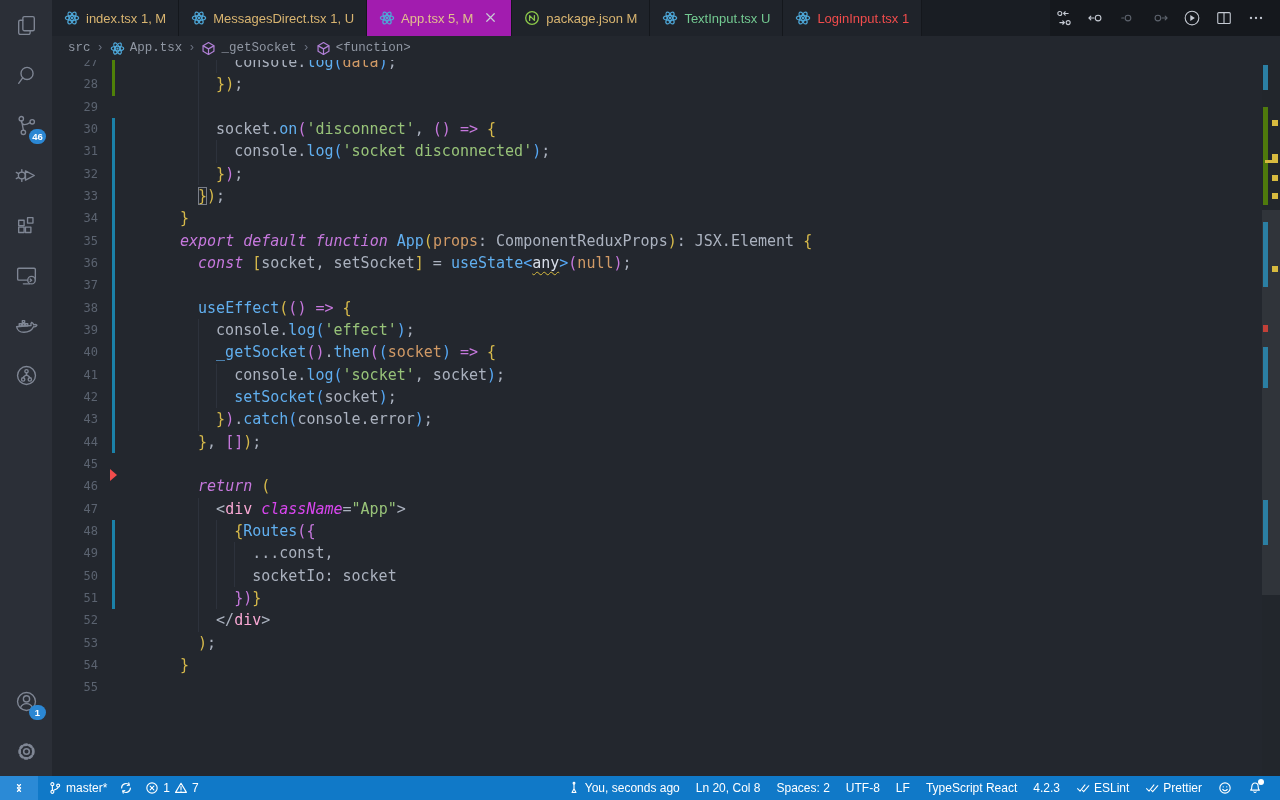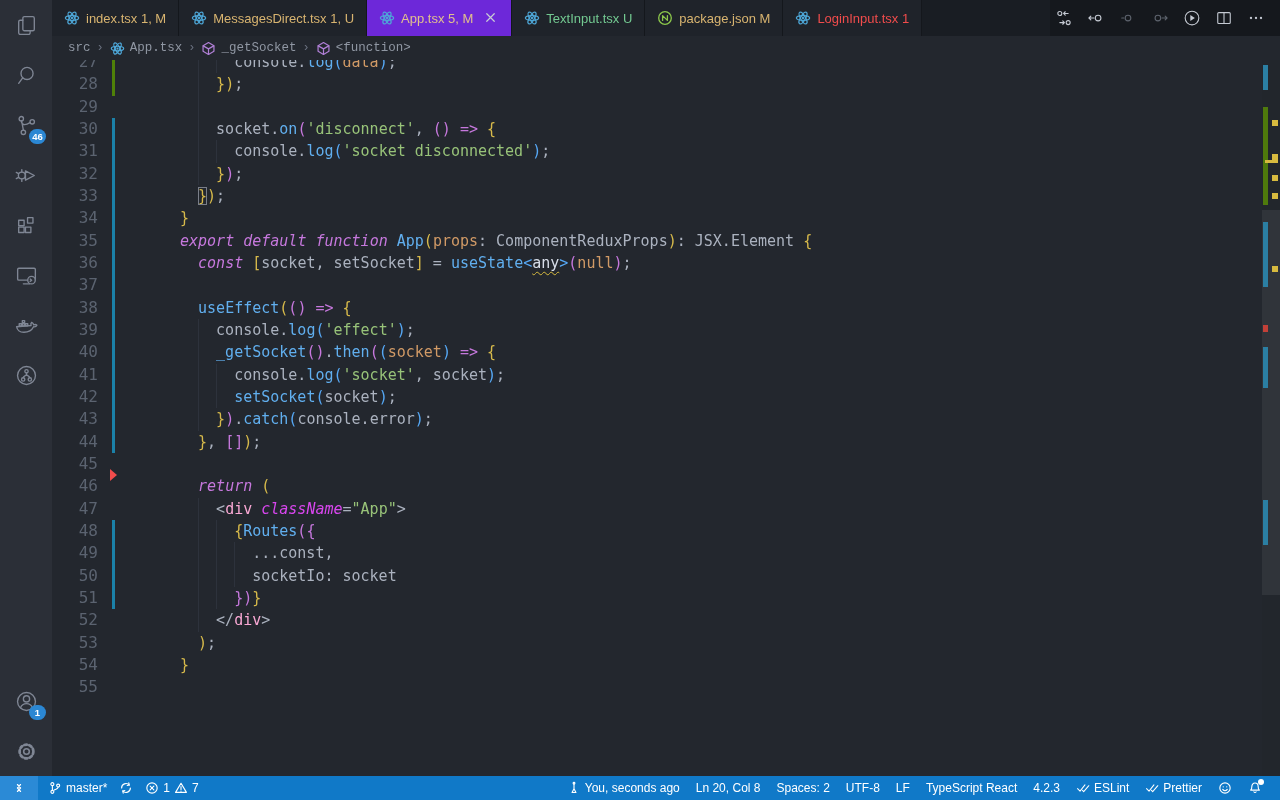--- a/index.html
+++ b/index.html
@@ -19,21 +19,21 @@
   .act-spacer { margin-top:auto; }
 
   
   .editor-col { flex:1; display:flex; flex-direction:column; min-width:0; }
 
   
   .tabbar { height:36px; background:#191d23; display:flex; align-items:stretch; }
   .tabs { display:flex;justify-content:center; }
   .tab { display:flex; align-items:center; gap:6px; padding:0 12px; background:#1f232a;
     border-right:1px solid #14171c; font-size:13px; cursor:pointer; white-space:nowrap; }
-  .tab.active { background:#6d28d9; }
+  .tab.active { background:#a21caf; }
   .tab .ticon { width:16px; height:16px; display:inline-flex; }
   .tab .ticon svg { width:16px; height:16px; }
   .tab .tclose { width:16px; height:16px; color:#c8ccd4; display:inline-flex; margin-left:4px; }
   .tab .tclose svg { width:15px; height:15px; stroke-width:1.3; }
   .editor-actions { margin-left:auto; display:flex; align-items:center; gap:4px; padding-right:10px; background:#15181d; }
   .ea-btn { width:28px; height:28px; display:flex; align-items:center; justify-content:center;
     color:#c5cad3; cursor:pointer; }
   .ea-btn.dim { color:#5d636d; }
   .ea-btn svg { width:20px; height:20px; }
 
@@ -44,21 +44,21 @@
   .bc-sep { margin:0 6px; color:#6b7280; font-size:12px; }
   .bc-icon { width:15px; height:15px; display:inline-flex; }
   .bc-icon svg { width:15px; height:15px; }
 
   
   .code-area { flex:1; position:relative; overflow:hidden; background:#23272e; }
   .code-lines { position:absolute; left:0; right:18px; top:-9px;
     font-family:"DejaVu Sans Mono", monospace; font-size:15px; }
   .cl-row { position:relative; height:22.33px; line-height:22.33px; white-space:pre; }
   .cl-num { position:absolute; left:0; width:72px; text-align:right; padding-right:26px;
-    color:#5b6370; font-size:16px; }
+    color:#5b6370; font-size:12px; }
   .cl-mark { position:absolute; left:60px; top:0; bottom:0; width:3px; }
   .cl-mark.added { background:#4f8108; }
   .cl-mark.modified { background:#1b81a8; }
   .cl-del { position:absolute; left:58px; bottom:-6px; width:0; height:0;
     border-left:7px solid #f14c4c; border-top:6px solid transparent; border-bottom:6px solid transparent; }
   .cl-code { position:absolute; left:128px; color:#abb2bf; }
   .iu { display:inline-block; width:2ch; }
   .iu + .iu { box-shadow:inset 1px 0 0 #2d323c; }
   .tk-w { color:#abb2bf; }
   .tk-kw { color:#c678dd; font-style:italic; }
@@ -227,38 +227,38 @@
                 </svg>
               </span>
               <span style="color: rgb(226, 192, 141);">App.tsx  5, M</span>
               <span class="tclose" style="display: inline-flex;">
                 <svg viewBox="0 0 16 16" fill="none" stroke="currentColor" stroke-width="1.3" stroke-linecap="round" stroke-linejoin="round">
                   <path d="M4 4l8 8M12 4l-8 8"></path>
                 </svg>
               </span>
             </div>
             <div class="tab">
+              <span class="ticon" style="display: inline-flex; color: rgb(140, 200, 75);">
+                <svg viewBox="0 0 16 16" fill="none" stroke="currentColor" stroke-width="1.3" stroke-linecap="round" stroke-linejoin="round">
+                  <circle cx="8" cy="8" r="6.3"></circle>
+                  <path d="M5.6 10.4V5.6l4.8 4.8V5.6"></path>
+                </svg>
+              </span>
+              <span style="color: rgb(216, 180, 112);">package.json  M</span>
+            </div>
+            <div class="tab">
               <span class="ticon" style="display: inline-flex; color: rgb(78, 167, 216);">
                 <svg viewBox="0 0 16 16" fill="none" stroke="currentColor" stroke-width="1.3" stroke-linecap="round" stroke-linejoin="round">
                   <ellipse cx="8" cy="8" rx="6.6" ry="2.4"></ellipse>
                   <ellipse cx="8" cy="8" rx="6.6" ry="2.4" transform="rotate(60 8 8)"></ellipse>
                   <ellipse cx="8" cy="8" rx="6.6" ry="2.4" transform="rotate(120 8 8)"></ellipse>
                   <circle cx="8" cy="8" r="1.2" fill="currentColor" stroke="none"></circle>
                 </svg>
               </span>
               <span style="color: rgb(115, 201, 145);">TextInput.tsx  U</span>
-            </div>
-            <div class="tab">
-              <span class="ticon" style="display: inline-flex; color: rgb(140, 200, 75);">
-                <svg viewBox="0 0 16 16" fill="none" stroke="currentColor" stroke-width="1.3" stroke-linecap="round" stroke-linejoin="round">
-                  <circle cx="8" cy="8" r="6.3"></circle>
-                  <path d="M5.6 10.4V5.6l4.8 4.8V5.6"></path>
-                </svg>
-              </span>
-              <span style="color: rgb(216, 180, 112);">package.json  M</span>
             </div>
             <div class="tab">
               <span class="ticon" style="display: inline-flex; color: rgb(78, 167, 216);">
                 <svg viewBox="0 0 16 16" fill="none" stroke="currentColor" stroke-width="1.3" stroke-linecap="round" stroke-linejoin="round">
                   <ellipse cx="8" cy="8" rx="6.6" ry="2.4"></ellipse>
                   <ellipse cx="8" cy="8" rx="6.6" ry="2.4" transform="rotate(60 8 8)"></ellipse>
                   <ellipse cx="8" cy="8" rx="6.6" ry="2.4" transform="rotate(120 8 8)"></ellipse>
                   <circle cx="8" cy="8" r="1.2" fill="currentColor" stroke="none"></circle>
                 </svg>
               </span>

